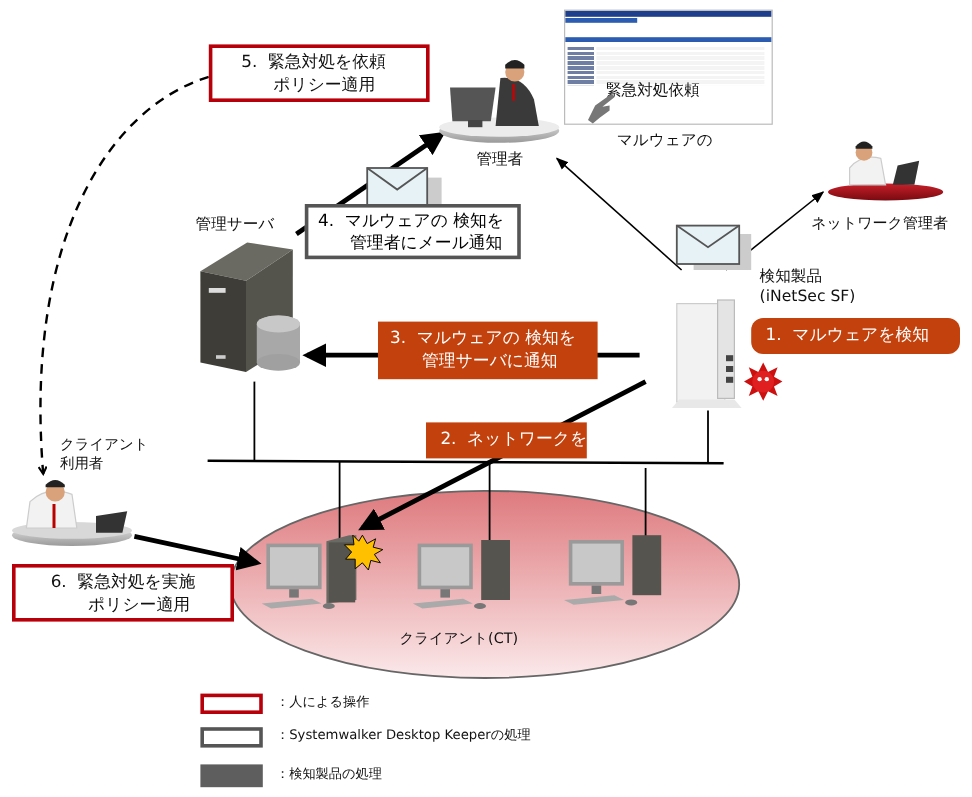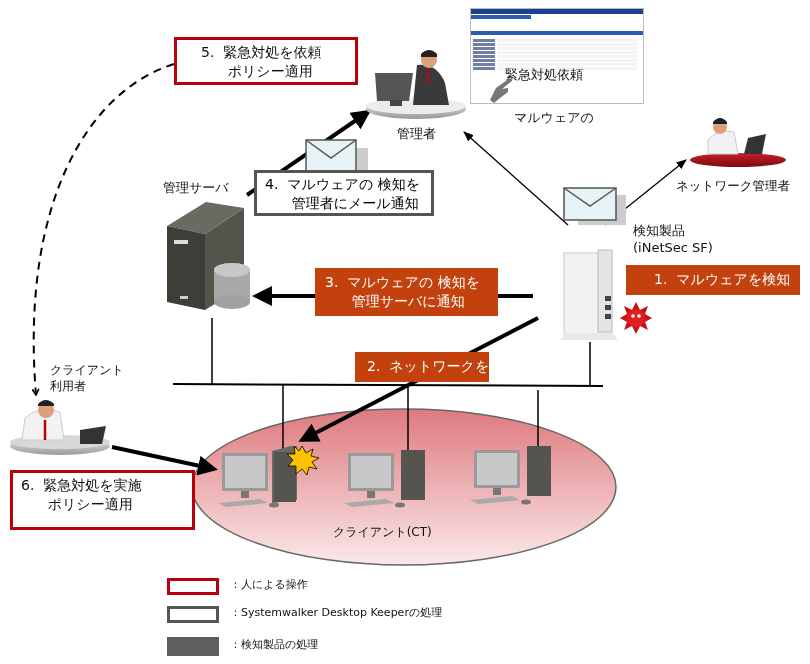--- a/index.html
+++ b/index.html
@@ -185,29 +185,29 @@
 <div class="lbl" style="left:397px;top:126px;font-size:13px">管理者</div>
 <div class="lbl" style="left:514px;top:110px;font-size:13px">マルウェアの</div>
 <div class="lbl" style="left:676px;top:178px;font-size:12.5px">ネットワーク管理者</div>
 <div class="lbl" style="left:163px;top:180px;font-size:13px">管理サーバ</div>
 <div class="lbl" style="left:633px;top:223px;font-size:13px">検知製品</div>
 <div class="lbl" style="left:633px;top:240px;font-size:13px">(iNetSec SF)</div>
 <div class="lbl" style="left:50px;top:362px;font-size:12px">クライアント</div>
 <div class="lbl" style="left:50px;top:378px;font-size:12px">利用者</div>
 <div class="lbl" style="left:333px;top:524px;font-size:12px">クライアント(CT)</div>
 
-<div class="box box-detect" style="left:626px;top:265px;width:174px;height:30px;padding:5px 28px;">1.  マルウェアを検知</div>
+<div class="box box-detect" style="left:626px;top:265px;width:174px;height:30px;padding:5px 12px;border-radius:10px;">1.  マルウェアを検知</div>
 <div class="box box-detect" style="left:355px;top:352px;width:134px;height:30px;padding:5px 12px;">2.  ネットワークを遮断</div>
 <div class="box box-detect" style="left:315px;top:268px;width:183px;height:48px;padding:5px 10px;">3.  マルウェアの 検知を
       管理サーバに通知</div>
 <div class="box box-swdk" style="left:254px;top:170px;width:180px;height:46px;padding:2px 8px;">4.  マルウェアの 検知を
       管理者にメール通知</div>
 <div class="box box-human" style="left:174px;top:37px;width:184px;height:48px;padding:3px 24px;">5.  緊急対処を依頼
       ポリシー適用</div>
-<div class="box box-human" style="left:10px;top:470px;width:185px;height:60px;padding:3px 8px;">6.  緊急対処を実施
+<div class="box box-human" style="left:10px;top:470px;width:185px;height:48px;padding:3px 8px;text-align:center;">6.  緊急対処を実施
       ポリシー適用</div>
 
 <div class="legend-swatch" style="left:167px;top:578px;border:3px solid #b8000a;background:#fff;"></div>
 <div class="legend-text" style="left:230px;top:576px;">：人による操作</div>
 <div class="legend-swatch" style="left:167px;top:606px;border:3px solid #555555;background:#fff;"></div>
 <div class="legend-text" style="left:230px;top:604px;">：Systemwalker  Desktop Keeperの処理</div>
 <div class="legend-swatch" style="left:167px;top:637px;background:#5e5e5e;height:19px;"></div>
 <div class="legend-text" style="left:230px;top:636px;">：検知製品の処理</div>
 
 </body></html>

